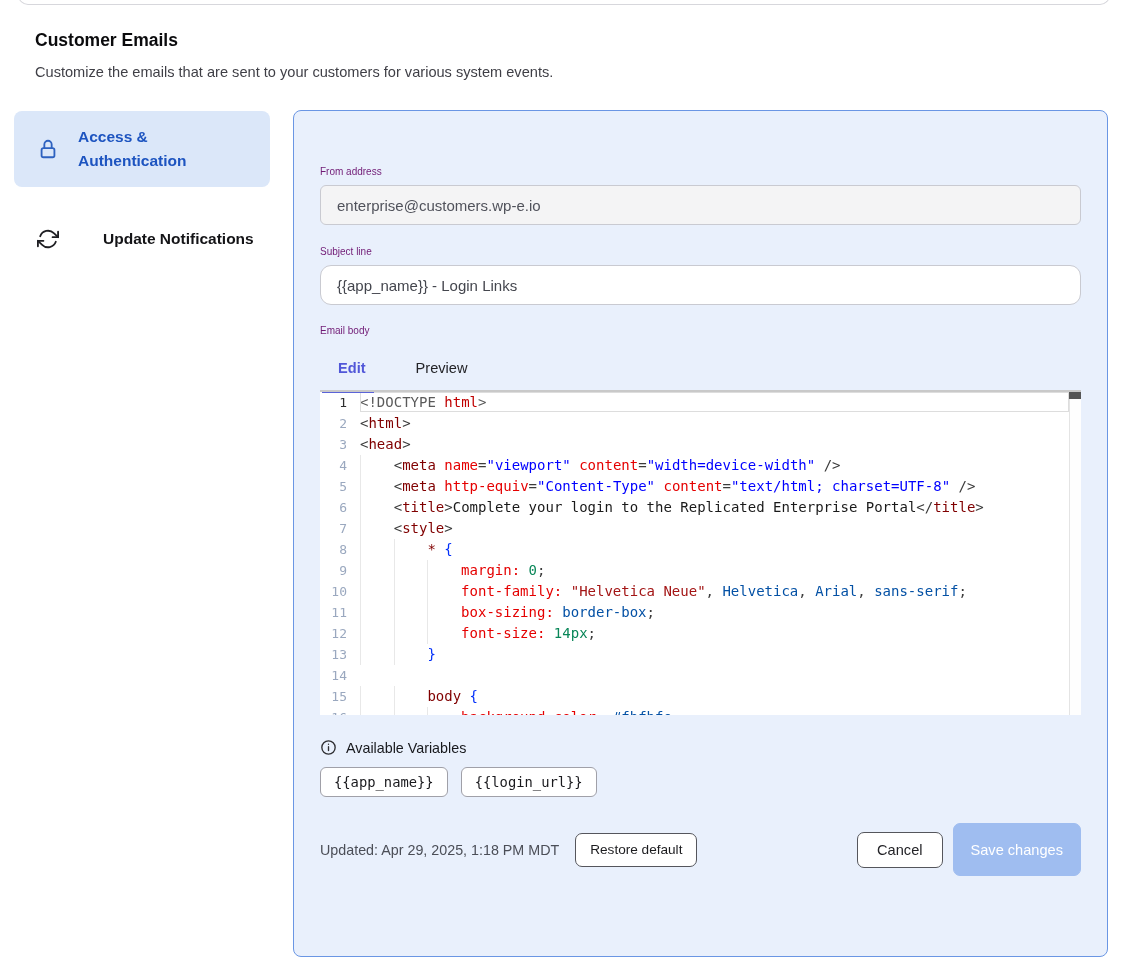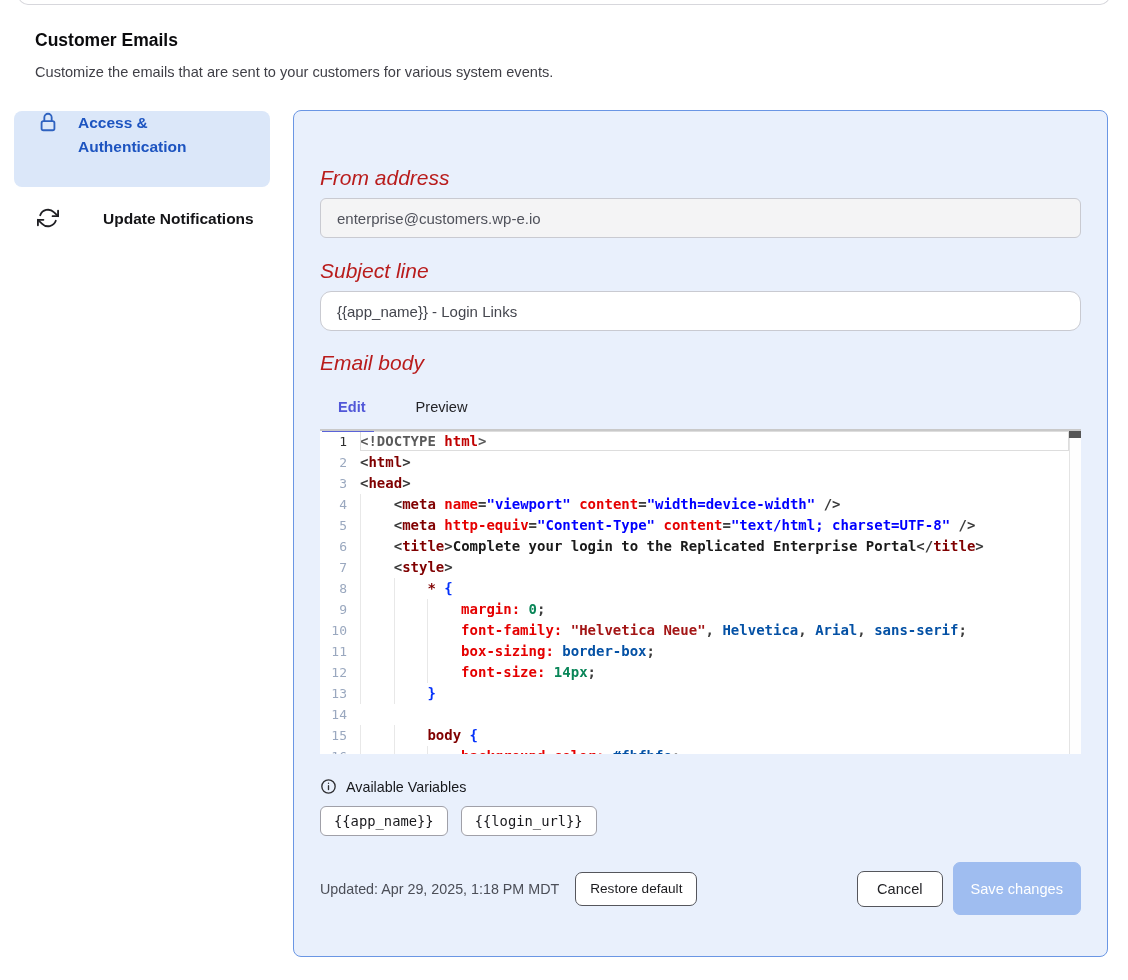--- a/index.html
+++ b/index.html
@@ -7,55 +7,55 @@
 
   .top-remnant { position:absolute; left:18px; top:-8px; width:1092px; height:13px;
     border:1px solid #d7d7dc; border-top:none; border-radius:0 0 10px 10px; background:#fff; }
 
   .page-head { position:absolute; left:35px; top:30px; }
   .page-title { font-size:17.5px; font-weight:700; color:#0b0b0d; }
   .page-sub { margin-top:13px; font-size:14.6px; color:#3f3f46; }
 
   
   .sidebar { position:absolute; left:14px; top:111px; width:256px; }
-  .side-item { display:flex; gap:19px; padding-left:23px; border-radius:8px; cursor:pointer; }
+  .side-item { display:flex; align-items:center; gap:19px; padding-left:23px; border-radius:8px; cursor:pointer; }
   .side-item.active { background:#dbe7f9; height:76px; }
   .side-item.plain { height:64px; margin-top:20px;gap:44px; }
   .side-label { font-size:15.5px; font-weight:600; line-height:1.55; width:172px; }
   .side-item.active .side-label { color:#1d54c0; }
   .side-item.plain .side-label { color:#141417; }
 
   
   .panel { position:absolute; left:293px; top:110px; width:815px; height:847px;
     background:#e9f0fc; border:1px solid #6a96e4; border-radius:8px; padding:26px 26px 18px 26px; }
 
   .panel-head { display:flex; align-items:center; gap:14px; }
   .panel-head-text { flex:1; }
   .panel-title { font-size:16.5px; font-weight:700; color:#17181c; }
   .panel-sub { margin-top:4px; font-size:15px; color:#4b4f58; }
   .collapse-btn { width:22px; height:22px; display:flex; align-items:center; justify-content:center; cursor:pointer; }
 
-  .fld-label { margin-top:29px; font-size:21px; color:#b91c1c;font-style:italic; }
+  .fld-label { margin-top:29px; font-size:10px; color:#701a75; }
   .fld-input { margin-top:8px; height:40px; border:1px solid #c9cad1; border-radius:6px;
     display:flex; align-items:center; padding:0 16px; font-size:15px; }
   .fld-input.gray { background:#f4f4f5; color:#50525b; }
   .fld-input.white { background:#ffffff; color:#44464e;border-radius:11px; }
 
   .tabbar { margin-top:18px; display:flex; height:28px; align-items:center; }
   .tab { padding:0 21px; font-size:14.6px; cursor:pointer; }
   .tab.active { color:#5157d8; font-weight:700; padding-left:18px; }
   .tab.idle { color:#232327; margin-left:8px; }
 
   .editor { position:relative; margin-top:8px; height:325px; background:#ffffff;
     border-top:2px solid #c9c9c9; overflow:hidden; font-family:"DejaVu Sans Mono", monospace; }
   .tab-underline { position:absolute; left:2px; top:-2px; width:52px; height:3px; background:#5a63d8; z-index:3; }
   .gutter { position:absolute; left:0; top:0; bottom:0; width:40px; background:#fff; z-index:2; }
   .gutter .ln { height:21px; line-height:21px; text-align:right; padding-right:13px; font-size:13px; color:#9aa8bf; }
   .gutter .ln.cur { color:#2f2f2f; }
-  .codearea { position:absolute; left:40px; top:0; right:12px; bottom:0;font-weight:bold; }
+  .codearea { position:absolute; left:40px; top:0; right:12px; bottom:0; }
   .cline { height:21px; line-height:21px; font-size:14px; white-space:pre; color:#1a1a1a; }
   .ind { display:inline-block; width:4ch; height:21px; border-left:1px solid #e8e8e8; vertical-align:top; }
   .curline-box { position:absolute; left:40px; right:12px; top:0; height:20px; border:1px solid #ddd; z-index:1; pointer-events:none; }
   .vscroll { position:absolute; right:0; top:0; bottom:0; width:12px; background:#fefefe; border-left:1px solid #e4e4e4; z-index:4; }
   .vthumb { position:absolute; top:0; right:0; width:12px; height:7px; background:#555; }
 
   .tk-meta { color:#5a5a5a; } .tk-metac { color:#c00000; } .tk-d { color:#3b3b3b; }
   .tk-tag { color:#800000; } .tk-attr { color:#e50000; } .tk-str { color:#0000ff; }
   .tk-prop { color:#e50000; } .tk-val { color:#0451a5; } .tk-cstr { color:#a31515; }
   .tk-num { color:#098658; } .tk-brace { color:#0431fa; } .tk-txt { color:#1a1a1a; }

